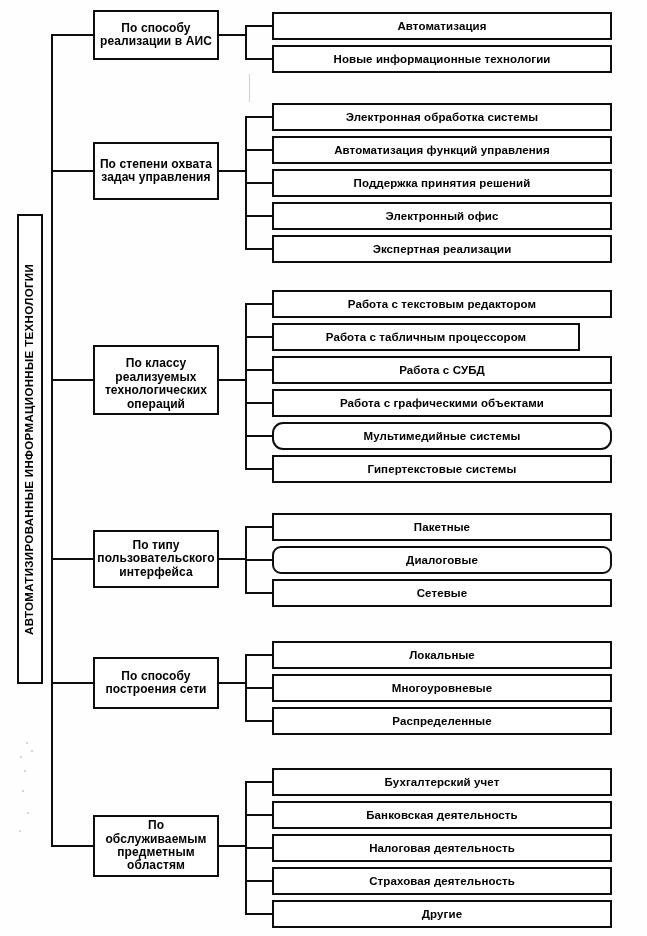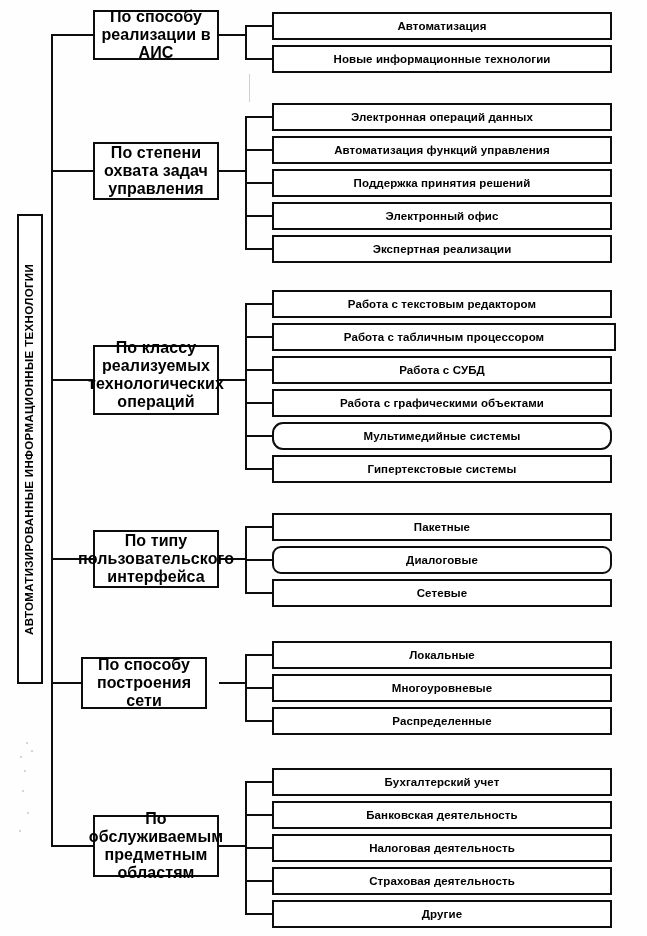--- a/index.html
+++ b/index.html
@@ -44,21 +44,21 @@
   }
   #root-box .vtext {
     transform: rotate(-90deg);
     white-space: nowrap;
     font-size: 11.5px;
     font-weight: bold;
     letter-spacing: 0.35px;
   }
 
   .cat-box {
-    font-size: 16px;
+    font-size: 12px;
     padding: 2px 4px;
   }
 
   .leaf-box {
     font-size: 11.5px;
     border-width: 2px;
     padding: 0 6px;
   }
 
   
@@ -147,41 +147,41 @@
       <div class="box leaf-box" style="left: 272px; top: 12px; width: 340px; height: 28px;">
         <span>Автоматизация</span>
       </div>
       <div class="box leaf-box" style="left: 272px; top: 45px; width: 340px; height: 28px;">
         <span>Новые информационные технологии</span>
       </div>
       <div class="box cat-box" style="left: 93px; top: 10px; width: 126px; height: 50px;">
         <span>По способу реализации в АИС</span>
       </div>
       <div class="box leaf-box" style="left: 272px; top: 103px; width: 340px; height: 28px;">
-        <span>Электронная операций данных</span>
+        <span>Электронная обработка системы</span>
       </div>
       <div class="box leaf-box" style="left: 272px; top: 136px; width: 340px; height: 28px;">
         <span>Автоматизация функций управления</span>
       </div>
       <div class="box leaf-box" style="left: 272px; top: 169px; width: 340px; height: 28px;">
         <span>Поддержка принятия решений</span>
       </div>
       <div class="box leaf-box" style="left: 272px; top: 202px; width: 340px; height: 28px;">
         <span>Электронный офис</span>
       </div>
       <div class="box leaf-box" style="left: 272px; top: 235px; width: 340px; height: 28px;">
         <span>Экспертная реализации</span>
       </div>
       <div class="box cat-box" style="left: 93px; top: 142px; width: 126px; height: 58px;">
         <span>По степени охвата задач управления</span>
       </div>
       <div class="box leaf-box" style="left: 272px; top: 290px; width: 340px; height: 28px;">
         <span>Работа с текстовым редактором</span>
       </div>
-      <div class="box leaf-box" style="left: 272px; top: 323px; width: 344px; height: 28px;">
+      <div class="box leaf-box" style="left: 272px; top: 323px; width: 308px; height: 28px;">
         <span>Работа с табличным процессором</span>
       </div>
       <div class="box leaf-box" style="left: 272px; top: 356px; width: 340px; height: 28px;">
         <span>Работа с СУБД</span>
       </div>
       <div class="box leaf-box" style="left: 272px; top: 389px; width: 340px; height: 28px;">
         <span>Работа с графическими объектами</span>
       </div>
       <div class="box leaf-box" style="left: 272px; top: 422px; width: 340px; height: 28px; border-radius: 11px;">
         <span>Мультимедийные системы</span>
@@ -206,21 +206,21 @@
       </div>
       <div class="box leaf-box" style="left: 272px; top: 641px; width: 340px; height: 28px;">
         <span>Локальные</span>
       </div>
       <div class="box leaf-box" style="left: 272px; top: 674px; width: 340px; height: 28px;">
         <span>Многоуровневые</span>
       </div>
       <div class="box leaf-box" style="left: 272px; top: 707px; width: 340px; height: 28px;">
         <span>Распределенные</span>
       </div>
-      <div class="box cat-box" style="left: 81px; top: 657px; width: 126px; height: 52px;">
+      <div class="box cat-box" style="left: 93px; top: 657px; width: 126px; height: 52px;">
         <span>По способу построения сети</span>
       </div>
       <div class="box leaf-box" style="left: 272px; top: 768px; width: 340px; height: 28px;">
         <span>Бухгалтерский учет</span>
       </div>
       <div class="box leaf-box" style="left: 272px; top: 801px; width: 340px; height: 28px;">
         <span>Банковская деятельность</span>
       </div>
       <div class="box leaf-box" style="left: 272px; top: 834px; width: 340px; height: 28px;">
         <span>Налоговая деятельность</span>

